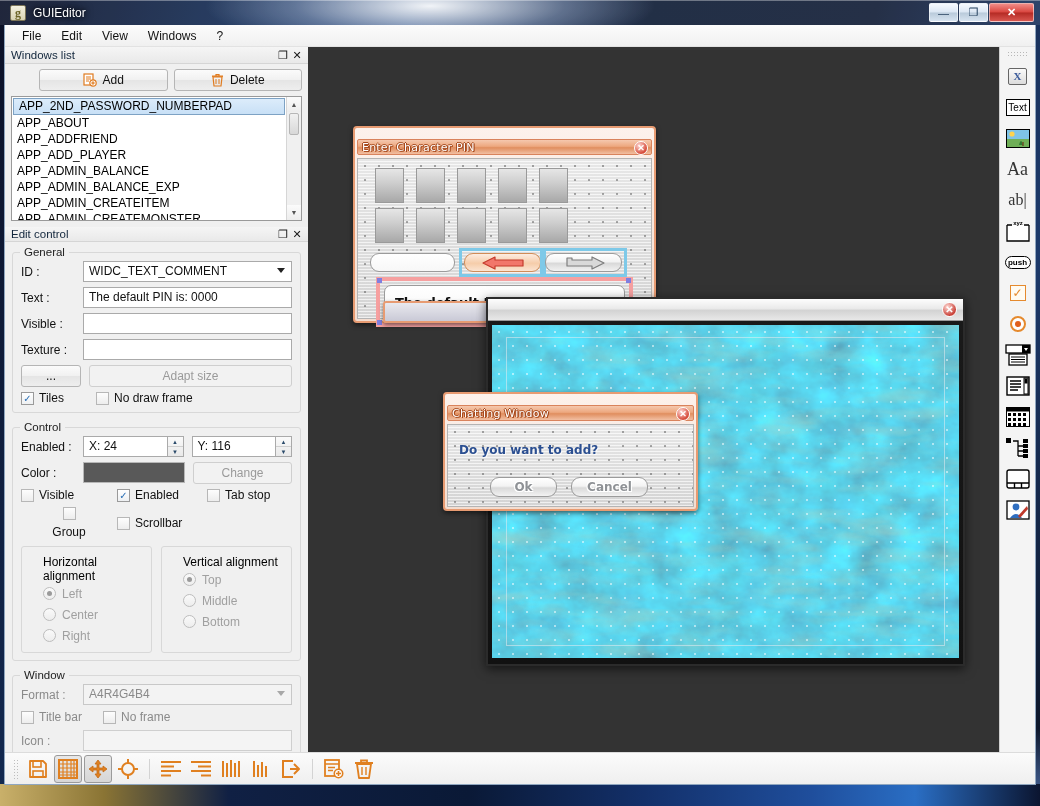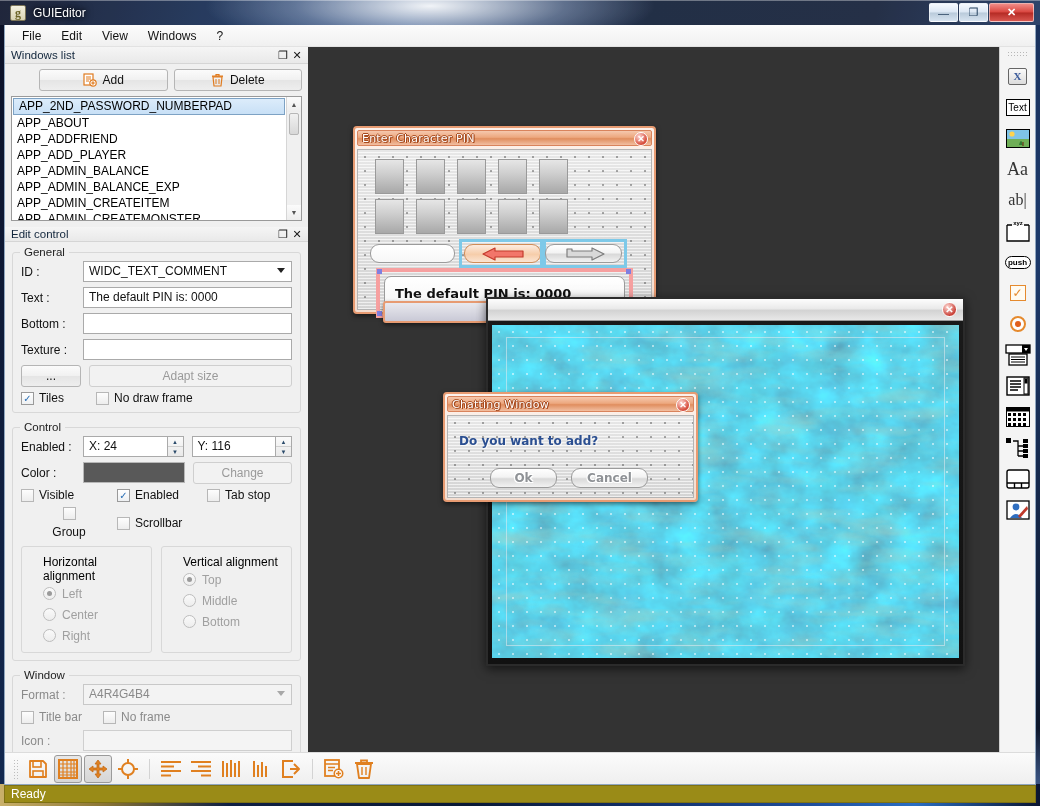--- a/index.html
+++ b/index.html
@@ -212,21 +212,21 @@
   .gdlg { position:absolute; }
   .gdlg .frame {
     border:2px solid #e79b72; border-radius:4px;
     background: linear-gradient(#fdf2ec,#f3ddd0);
     box-shadow: 0 2px 5px rgba(0,0,0,.55);
     padding:2px;
   }
   .gdlg .tbar {
     height:16px; border:1px solid #d9835c; border-radius:2px;
     background: linear-gradient(#f5c8ae 0%, #eda87f 45%, #e08e5f 55%, #f2bfa2 100%);
-    display:flex; align-items:center; padding:4px 4px; position:relative;
+    display:flex; align-items:center; padding:4px 4px; position:relative;margin-top:9px;
   }
   .gdlg .tbar .ttext {
     font-family:"DejaVu Sans", sans-serif; font-size:11px; color:#fff;
     text-shadow: 1px 1px 0 #a64a1e, -1px 0 0 #a64a1e, 0 -1px 0 #a64a1e, 1px 0 0 #a64a1e;
     letter-spacing:.2px;
   }
   .gdlg .xbtn {
     position:absolute; right:3px; top:1px; width:14px;height:14px;border-radius:50%;
     background: radial-gradient(circle at 35% 30%, #ffd9d4, #d64b3a 70%);
     border:1px solid #fff; color:#fff; font-size:9px; font-weight:bold;
@@ -371,21 +371,21 @@
               </div>
             </div>
 
 
             <div class="frow">
               <div class="flabel">Text :</div>
               <div class="field">The default PIN is: 0000</div>
             </div>
 
             <div class="frow">
-              <div class="flabel">Bottom :</div>
+              <div class="flabel">Visible :</div>
               <div class="field"></div>
             </div>
 
             <div class="frow">
               <div class="flabel">Texture :</div>
               <div class="field"></div>
             </div>
 
             <div class="frow">
               <div class="btn-small">...</div>
@@ -844,16 +844,13 @@
         <svg width="20" height="20" viewBox="0 0 20 20">
           <path d="M3 5 H17 L15 19 H5 Z" fill="none" stroke="#e08020" stroke-width="1.8" stroke-linejoin="round"></path>
           <path d="M1 4 H19" stroke="#e08020" stroke-width="2"></path>
           <path d="M7 4 V1.5 H13 V4" fill="none" stroke="#e08020" stroke-width="1.8"></path>
           <path d="M8 8 V16 M12 8 V16" stroke="#e08020" stroke-width="1.4"></path>
         </svg>
       </div>
     </div>
   </div>
 
-  <div id="statusbar">
-    <span>Ready</span>
-  </div>
 </div>
 
 </body></html>

